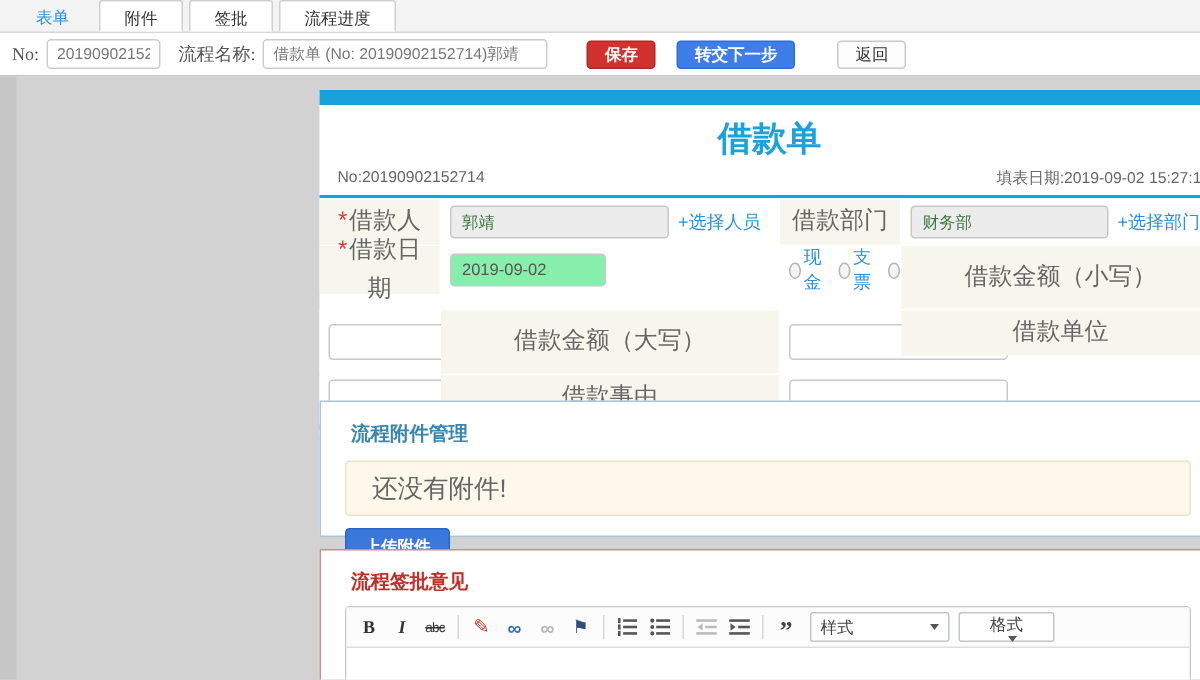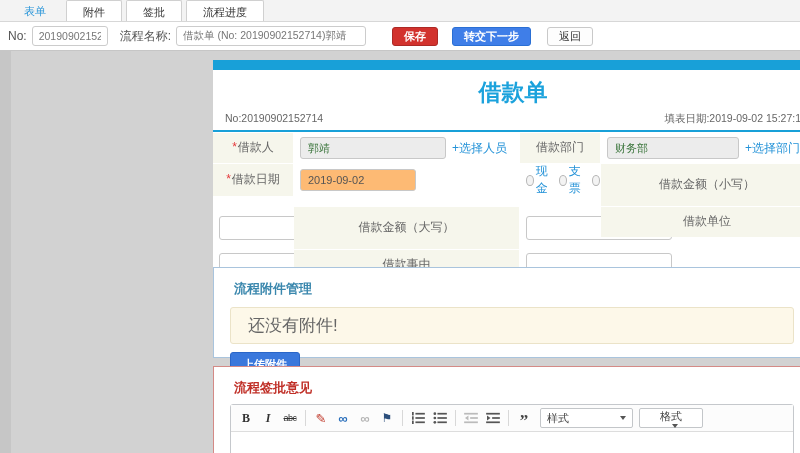--- a/index.html
+++ b/index.html
@@ -12,55 +12,55 @@
             display:flex; align-items:flex-end; padding-left:8px; }
   .tab { font-size:11px; color:#333; font-weight:normal; padding:4px 16px;
          background:#fff; border:1px solid #d0d0d0; border-bottom:none;
          border-radius:2px 2px 0 0; margin-right:4px; height:21px; cursor:pointer; }
   .tab.active { background:transparent; border:none; color:#2b96d9; }
 
   
   .toolbar { position:absolute; left:0; top:22px; width:800px; height:29px;
              background:#fff; border-bottom:1px solid #c6c6c6;
              display:flex; align-items:center; padding:0 8px; }
-  .tb-label { font-size:12px; color:#555; margin-right:5px; white-space:nowrap; }
+  .tb-label { font-size:12px; color:#555; margin-right:5px; white-space:nowrap;font-family:Liberation Serif, serif; }
   .tb-input { height:20px; border:1px solid #ccc; border-radius:3px;
               font-size:10.5px; color:#777; padding:0 6px;
               font-family:"Liberation Sans","DejaVu Sans",sans-serif; }
   #no-input { width:76px; margin-right:12px; }
   #pname-input { width:190px; }
   .btn { height:19px; border:1px solid transparent; border-radius:3px;
          font-size:11px; font-weight:bold; padding:0 11px; cursor:pointer;
          font-family:"Liberation Sans","DejaVu Sans",sans-serif; }
   .btn-save { background:#d2322d; border-color:#ac2925; color:#fff; margin-left:26px; }
   .btn-next { background:#3f7ee8; border-color:#2a6fd4; color:#fff; margin-left:14px; }
-  .btn-back { background:#fdfdfd; border-color:#c9c9c9; color:#333; font-weight:normal; margin-left:16px; }
+  .btn-back { background:#fdfdfd; border-color:#c9c9c9; color:#333; font-weight:normal; margin-left:28px; }
 
   .left-strip { position:absolute; left:0; top:51px; width:11px; height:402px; background:#c6c6c6; }
 
   
   .card { position:absolute; left:213px; top:60px; width:600px; background:#fff; padding-bottom:3px; }
   .card-topbar { height:10px; background:#18a0d8; }
   .card-title { text-align:center; font-size:23px; font-weight:bold; color:#1ba2dc; padding:7px 0 4px; }
   .meta-row { display:flex; justify-content:space-between; padding:0 12px 4px; }
   .meta-text { font-size:10.5px; color:#666; white-space:nowrap; }
   .blue-line { height:2px; background:#18a0d8; }
 
   .form-grid { display:grid; grid-template-columns:80px 225px 80px auto;
                gap:1px; margin-top:1px; }
   .lbl { background:#f6f6ec; display:flex; align-items:center; justify-content:center;
-         font-size:12px; color:#666; text-align:center; padding:2px 8px; line-height:1.6; }
+         font-size:16px; color:#666; text-align:center; padding:2px 8px; line-height:1.6; }
   .req { color:#e4393c; margin-right:1px; }
   .fld { background:#fff; display:flex; align-items:center; gap:6px; padding:4px 6px; }
   .r1 { height:30px; } .r2 { height:32px; } .r3 { height:42px; } .r4 { height:30px; }
   .inp { border:1px solid #c8c8c8; border-radius:3px; height:22px; font-size:11px;
          color:#3c763d; padding:0 7px; font-family:"Liberation Sans","DejaVu Sans",sans-serif; }
   .inp.ro { background:#ececec; width:146px; }
   .inp.ro2 { background:#ececec; width:132px; }
-  .inp.date { width:116px; background:#fdba74; color:#555; }
+  .inp.date { width:104px; background:#86efac; color:#555; }
   .inp.wide { width:146px; height:24px; background:#fff; }
   .sel-link { font-size:12px; color:#2593d8; text-decoration:none; white-space:nowrap; cursor:pointer; }
   .radio-group { display:flex; align-items:center; gap:8px; }
   .radio-opt { display:flex; align-items:center; gap:2px; cursor:pointer; }
   .radio-dot { width:11px; height:11px; border-radius:50%; border:1px solid #b5b5b5;
                background:#f3f3f3; display:inline-block; }
   .radio-lbl { font-size:12px; color:#2593d8; }
   .blue-bottom { height:4px; background:#18a0d8; margin-top:3px; }
 
   

